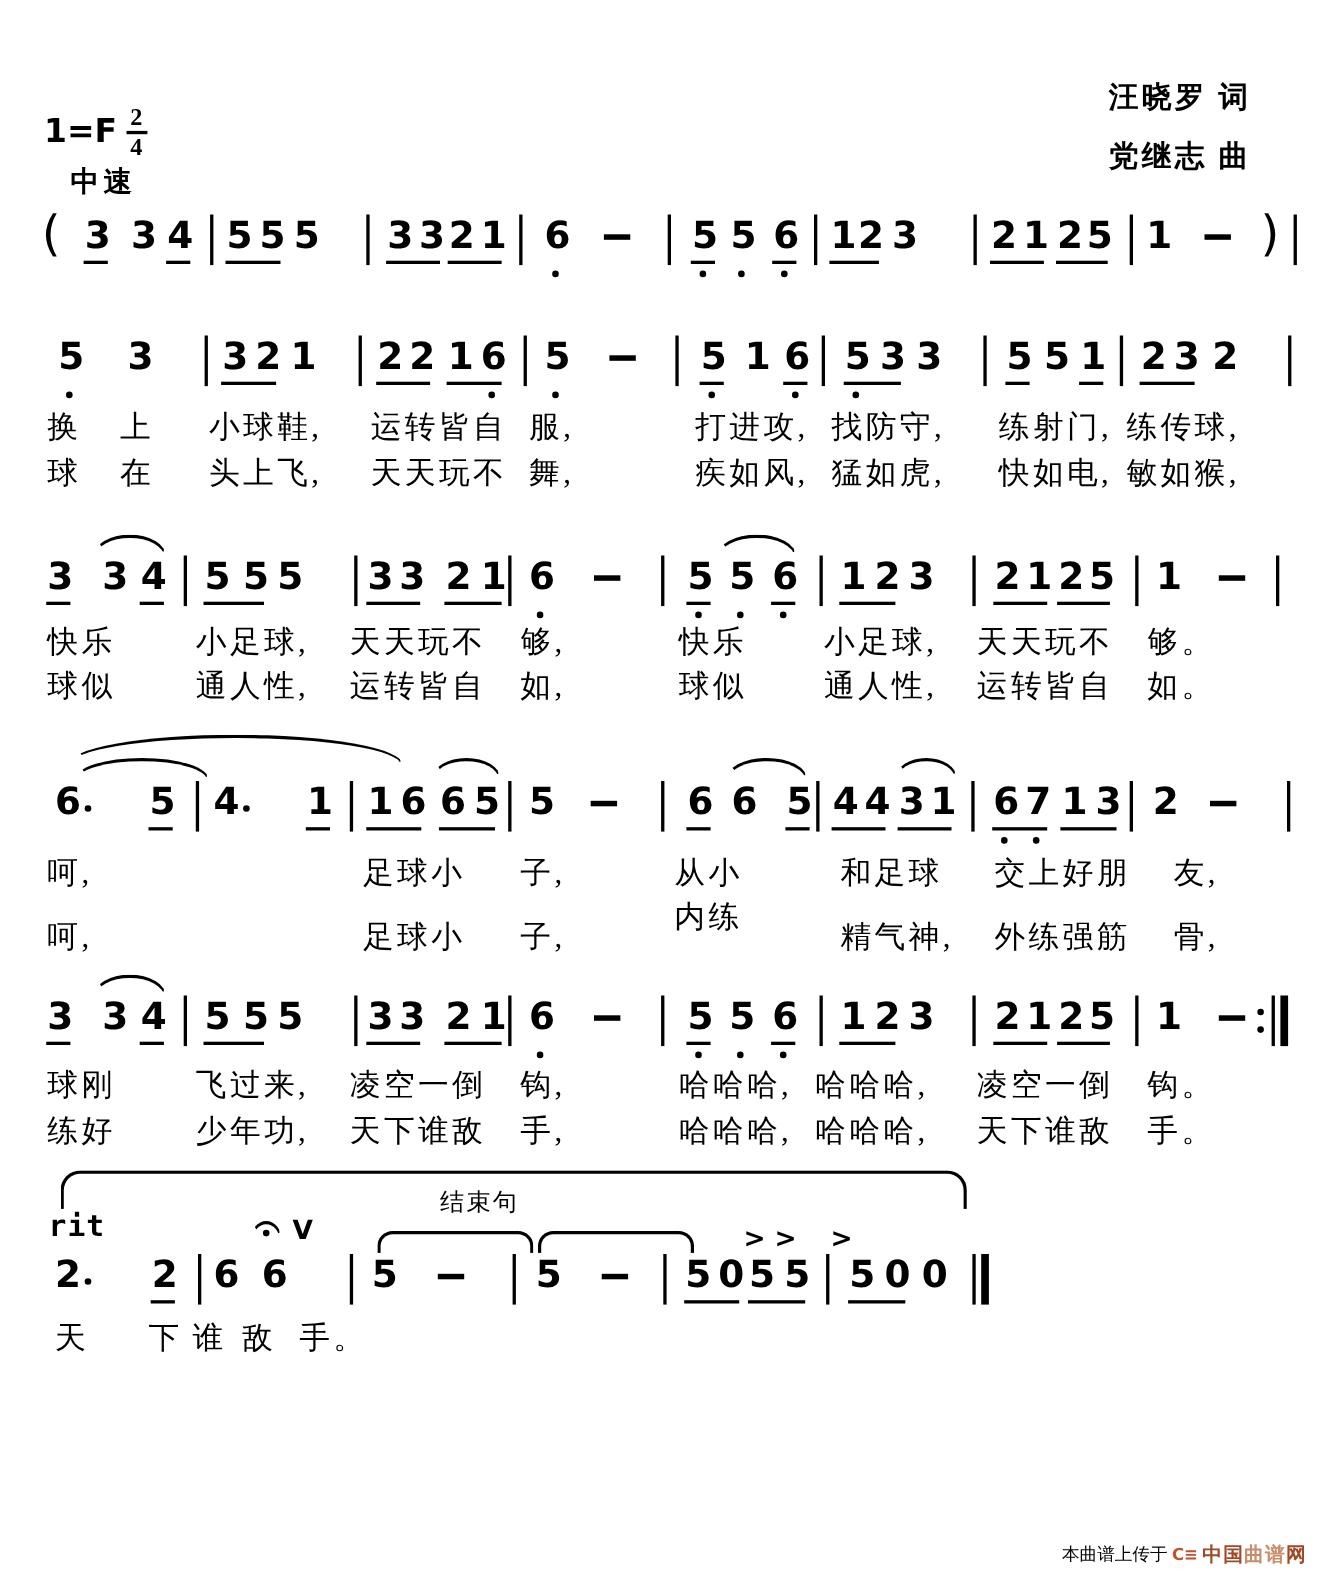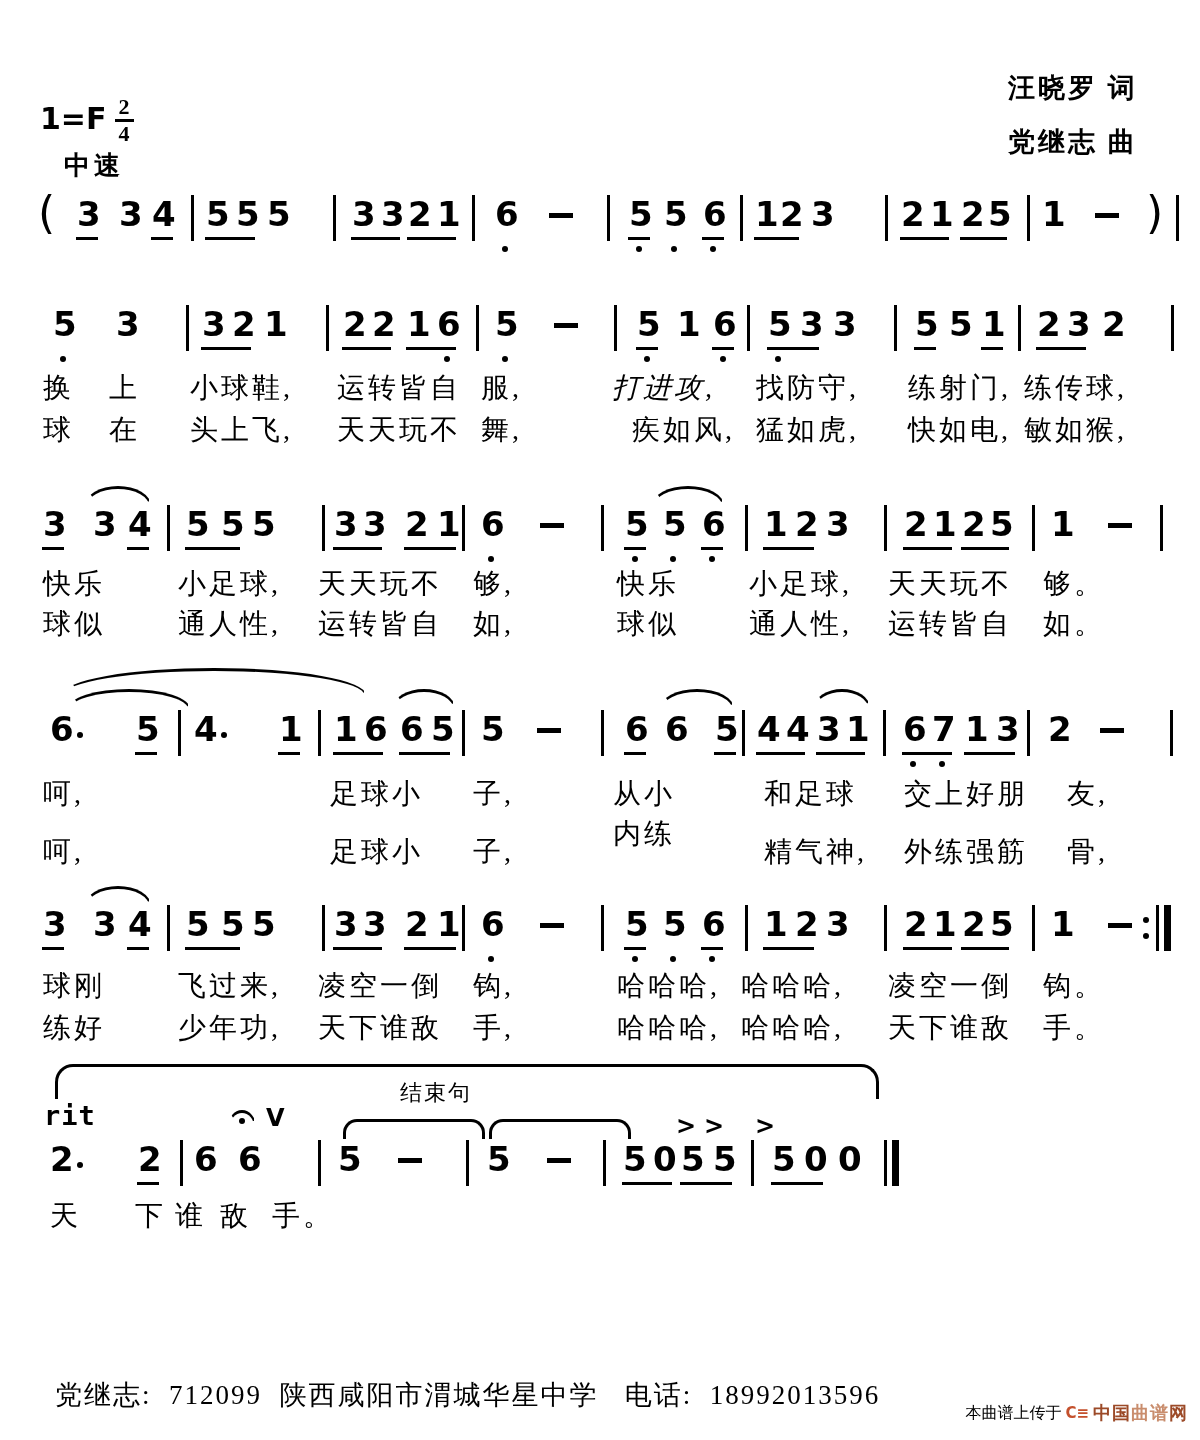--- a/index.html
+++ b/index.html
@@ -147,21 +147,21 @@
       <div class="note" style="left: 1037px; top: 307px;">2</div>
       <div class="beam" style="left: 1036px; top: 347px; width: 50px;"></div>
       <div class="note" style="left: 1067px; top: 307px;">3</div>
       <div class="note" style="left: 1102px; top: 307px;">2</div>
       <div class="bar" style="left: 1171px; top: 305px;"></div>
       <div class="lyric" style="left: 43px; top: 369px;">换</div>
       <div class="lyric" style="left: 109px; top: 369px;">上</div>
       <div class="lyric" style="left: 190px; top: 369px;">小球鞋,</div>
       <div class="lyric" style="left: 337px; top: 369px;">运转皆自</div>
       <div class="lyric" style="left: 481px; top: 369px;">服,</div>
-      <div class="lyric" style="left: 612px; top: 369px; font-style: italic;">打进攻,</div>
+      <div class="lyric" style="left: 632px; top: 369px;">打进攻,</div>
       <div class="lyric" style="left: 756px; top: 369px;">找防守,</div>
       <div class="lyric" style="left: 908px; top: 369px;">练射门,</div>
       <div class="lyric" style="left: 1024px; top: 369px;">练传球,</div>
       <div class="lyric" style="left: 43px; top: 411px;">球</div>
       <div class="lyric" style="left: 109px; top: 411px;">在</div>
       <div class="lyric" style="left: 190px; top: 411px;">头上飞,</div>
       <div class="lyric" style="left: 337px; top: 411px;">天天玩不</div>
       <div class="lyric" style="left: 481px; top: 411px;">舞,</div>
       <div class="lyric" style="left: 632px; top: 411px;">疾如风,</div>
       <div class="lyric" style="left: 756px; top: 411px;">猛如虎,</div>
@@ -399,21 +399,20 @@
       <div class="accent" style="left: 676px; top: 1114px;">&gt;</div>
       <div class="accent" style="left: 704px; top: 1114px;">&gt;</div>
       <div class="accent" style="left: 755px; top: 1114px;">&gt;</div>
       <div class="lyric" style="left: 50px; top: 1197px;">天</div>
       <div class="lyric" style="left: 135px; top: 1197px;">下</div>
       <div class="lyric" style="left: 175px; top: 1197px;">谁</div>
       <div class="lyric" style="left: 220px; top: 1197px;">敌</div>
       <div class="lyric" style="left: 272px; top: 1197px;">手。</div>
     </div>
 
-  <div class="footer-line" style="top:1377px;">党继志:  712099  陕西咸阳市渭城华星中学   电话:  18992013596</div>
 
   <div class="watermark">
     <span>本曲谱上传于</span>
     <span class="wm-logo" id="wm-logo" style="color: rgb(196, 80, 44);">C≡</span>
     <span class="wm-site"><span id="wm-a" style="color: rgb(156, 74, 40);">中国</span><span id="wm-b" style="color: rgb(201, 141, 109);">曲谱</span><span id="wm-c" style="color: rgb(156, 74, 40);">网</span></span>
   </div>
 
 </div>
 
 </body></html>

